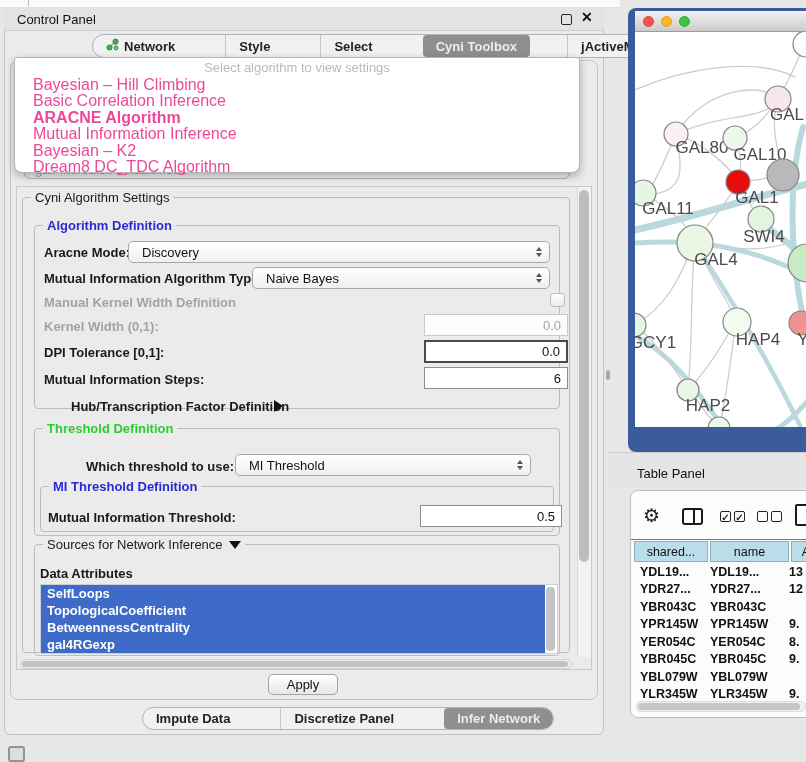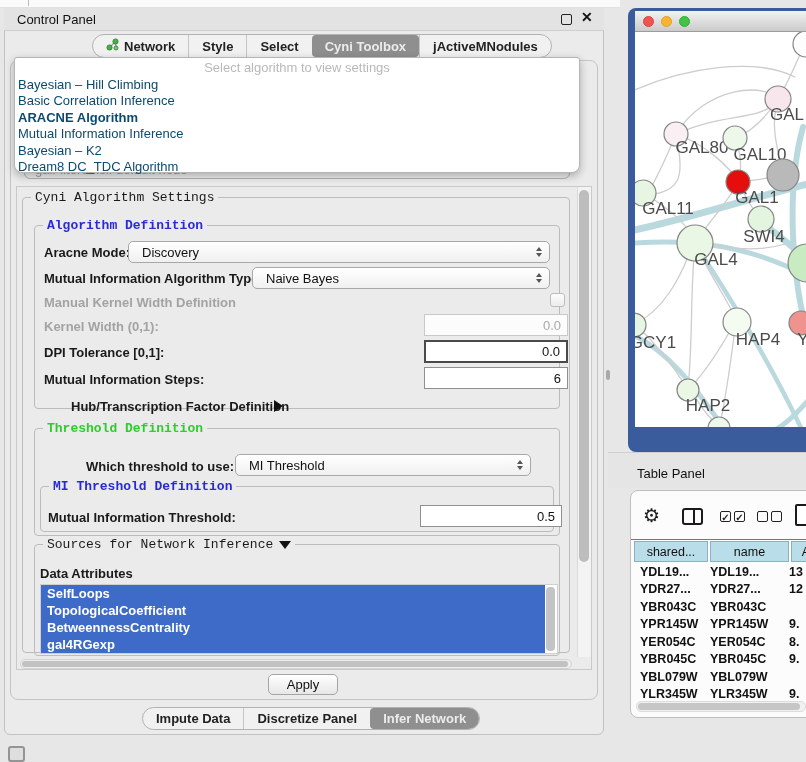--- a/index.html
+++ b/index.html
@@ -8,38 +8,38 @@
   .abs{position:absolute;box-sizing:border-box;}
   
   .top-strip{left:0;top:0;width:620px;height:8px;background:#fafafa;border-bottom:1px solid #e0e0e0;}
   .top-tick{left:28px;top:0;width:1px;height:6px;background:#bbb;}
   .cpanel{left:4px;top:8px;width:600px;height:727px;background:#ebebeb;border:1px solid #c2c2c2;border-radius:0 0 6px 6px;}
   .cp-titlebar{left:4px;top:8px;width:600px;height:23px;background:#e3e3e3;border-bottom:1px solid #cecece;}
   .cp-title{left:17px;top:12px;font-size:13px;color:#111;}
   .float-box{left:561px;top:14px;width:11px;height:11px;border:1.5px solid #222;border-radius:2px;background:transparent;}
   .close-x{left:581px;top:9px;font-size:14px;font-weight:bold;color:#111;}
   
-  .tabgroup{display:flex;align-items:stretch;height:24px;border:1px solid #b2b2b2;border-radius:12px;background:#f1f1f1;overflow:hidden;}
+  .tabgroup{display:flex;align-items:stretch;height:24px;border:1px solid #b2b2b2;border-radius:12px;background:#f1f1f1;overflow:hidden;gap:37px;}
   .tab{display:flex;align-items:center;gap:5px;padding:0 13px;font-weight:bold;font-size:13px;color:#222;border-left:1px solid #c6c6c6;}
   .tab:first-child{border-left:none;}
   .tab.sel{background:var(--tab-selected-gray,#8f8f8f);color:#ececec;border-radius:4px;border-left:none;}
   .toptabs{left:92px;top:34px;}
   .bottabs{left:142px;top:707px;height:23px;}
   
   .innerpanel{left:10px;top:60px;width:588px;height:640px;border:1px solid #c4c4c4;border-radius:8px;background:#ebebeb;}
   .ghost-combo{left:24px;top:160px;width:546px;height:19px;border:1px solid #b3b3b3;border-radius:6px;background:#ededed;overflow:hidden;z-index:5;}
   .ghost-combo span{position:absolute;left:10px;top:-1px;line-height:19px;color:#9b9b9b;font-size:13px;}
   .scrollregion{left:16px;top:186px;width:576px;height:484px;border:1px solid #c9c9c9;background:#ebebeb;}
   .vtrack{left:577px;top:187px;width:14px;height:470px;background:#f3f3f3;border-left:1px solid #dadada;}
   .vthumb{left:579px;top:190px;width:10px;height:372px;background:#bdbdbd;border-radius:5px;}
   .htrack{left:20px;top:659px;width:552px;height:10px;background:#ededed;border:1px solid #d4d4d4;border-radius:5px;}
   .hthumb{left:22px;top:661px;width:546px;height:6px;background:#c2c2c2;border-radius:3px;}
   
   .grp{border:1px solid #bcbcbc;border-radius:4px;}
-  .legend{position:absolute;top:-8px;left:8px;background:#ebebeb;padding:0 4px;font-size:13px;line-height:15px;white-space:nowrap;font-family:Liberation Mono, monospace;}
+  .legend{position:absolute;top:-8px;left:8px;background:#ebebeb;padding:0 4px;font-size:13px;line-height:15px;white-space:nowrap;}
   .legend.blue{color:var(--label-blue,#2a2ad4);font-weight:bold;}
   .legend.green{color:var(--label-green,#2ecc2e);font-weight:bold;}
   .lbl{font-weight:bold;font-size:13px;white-space:nowrap;}
   .lbl.dis{color:#a3a3a3;}
   
   .combo{background:linear-gradient(#ffffff,#f0f0f0);border:1px solid #a8a8a8;border-radius:5px;height:22px;}
   .combo .val{position:absolute;left:13px;top:0;line-height:21px;font-size:13px;color:#111;}
   .spin{position:absolute;right:7px;top:50%;transform:translateY(-50%);display:flex;flex-direction:column;gap:2px;}
   .spin i{display:block;width:0;height:0;border-left:3.5px solid transparent;border-right:3.5px solid transparent;}
   .spin .up{border-bottom:4px solid #555;}
@@ -55,21 +55,21 @@
   .attrlist{left:40px;top:584px;width:518px;height:70px;background:#fff;border:1px solid #cfcfcf;overflow:hidden;}
   .attr-item{height:17px;line-height:17px;background:var(--selection-blue,#3e6bc8);color:#fff;padding-left:6px;font-size:13px;width:504px;box-sizing:border-box;font-weight:bold;}
   .attr-scroll{position:absolute;right:2px;top:2px;width:9px;height:64px;background:#c4c4c4;border-radius:4px;}
   .applybtn{left:268px;top:674px;width:70px;height:21px;border:1px solid #a5a5a5;border-radius:5px;
             background:linear-gradient(#ffffff,#e7e7e7);display:flex;align-items:center;justify-content:center;font-size:13px;color:#111;}
   .mini-icon{left:8px;top:746px;width:17px;height:16px;border:2px solid #949494;border-radius:3px;background:#dedede;}
   
   .dropdown{left:14px;top:57px;width:566px;height:116px;background:#fff;border:1px solid #b5b5b5;
             border-radius:3px 3px 8px 8px;box-shadow:0 3px 8px rgba(0,0,0,.28);z-index:30;}
   .dd-placeholder{text-align:center;color:#b9b9b9;font-size:13px;padding-top:2px;height:15px;}
-  .dd-item{height:16.4px;line-height:16.4px;padding-left:3px;font-size:13px;color:#0c4a6e;white-space:nowrap;}
+  .dd-item{height:16.4px;line-height:16.4px;padding-left:18px;font-size:16px;color:#ec4899;white-space:nowrap;}
   .dd-item.bold{font-weight:bold;}
   
   .sash{left:606px;top:370px;width:4px;height:10px;background:#a9a9a9;border-radius:2px;}
   
   .netframe{left:628px;top:8px;width:182px;height:444px;background:var(--window-frame-blue,#3a5c9c);border-radius:8px 0 0 8px;}
   .nettitle{left:635px;top:11px;width:171px;height:21px;background:linear-gradient(#f2f2f2,#cbcbcb);border-bottom:1px solid #9c9c9c;}
   .light{width:11px;height:11px;border-radius:50%;}
   .netcontent{left:635px;top:32px;width:171px;height:395px;background:#fff;overflow:hidden;}
   .netcontent svg{display:block;}
   

